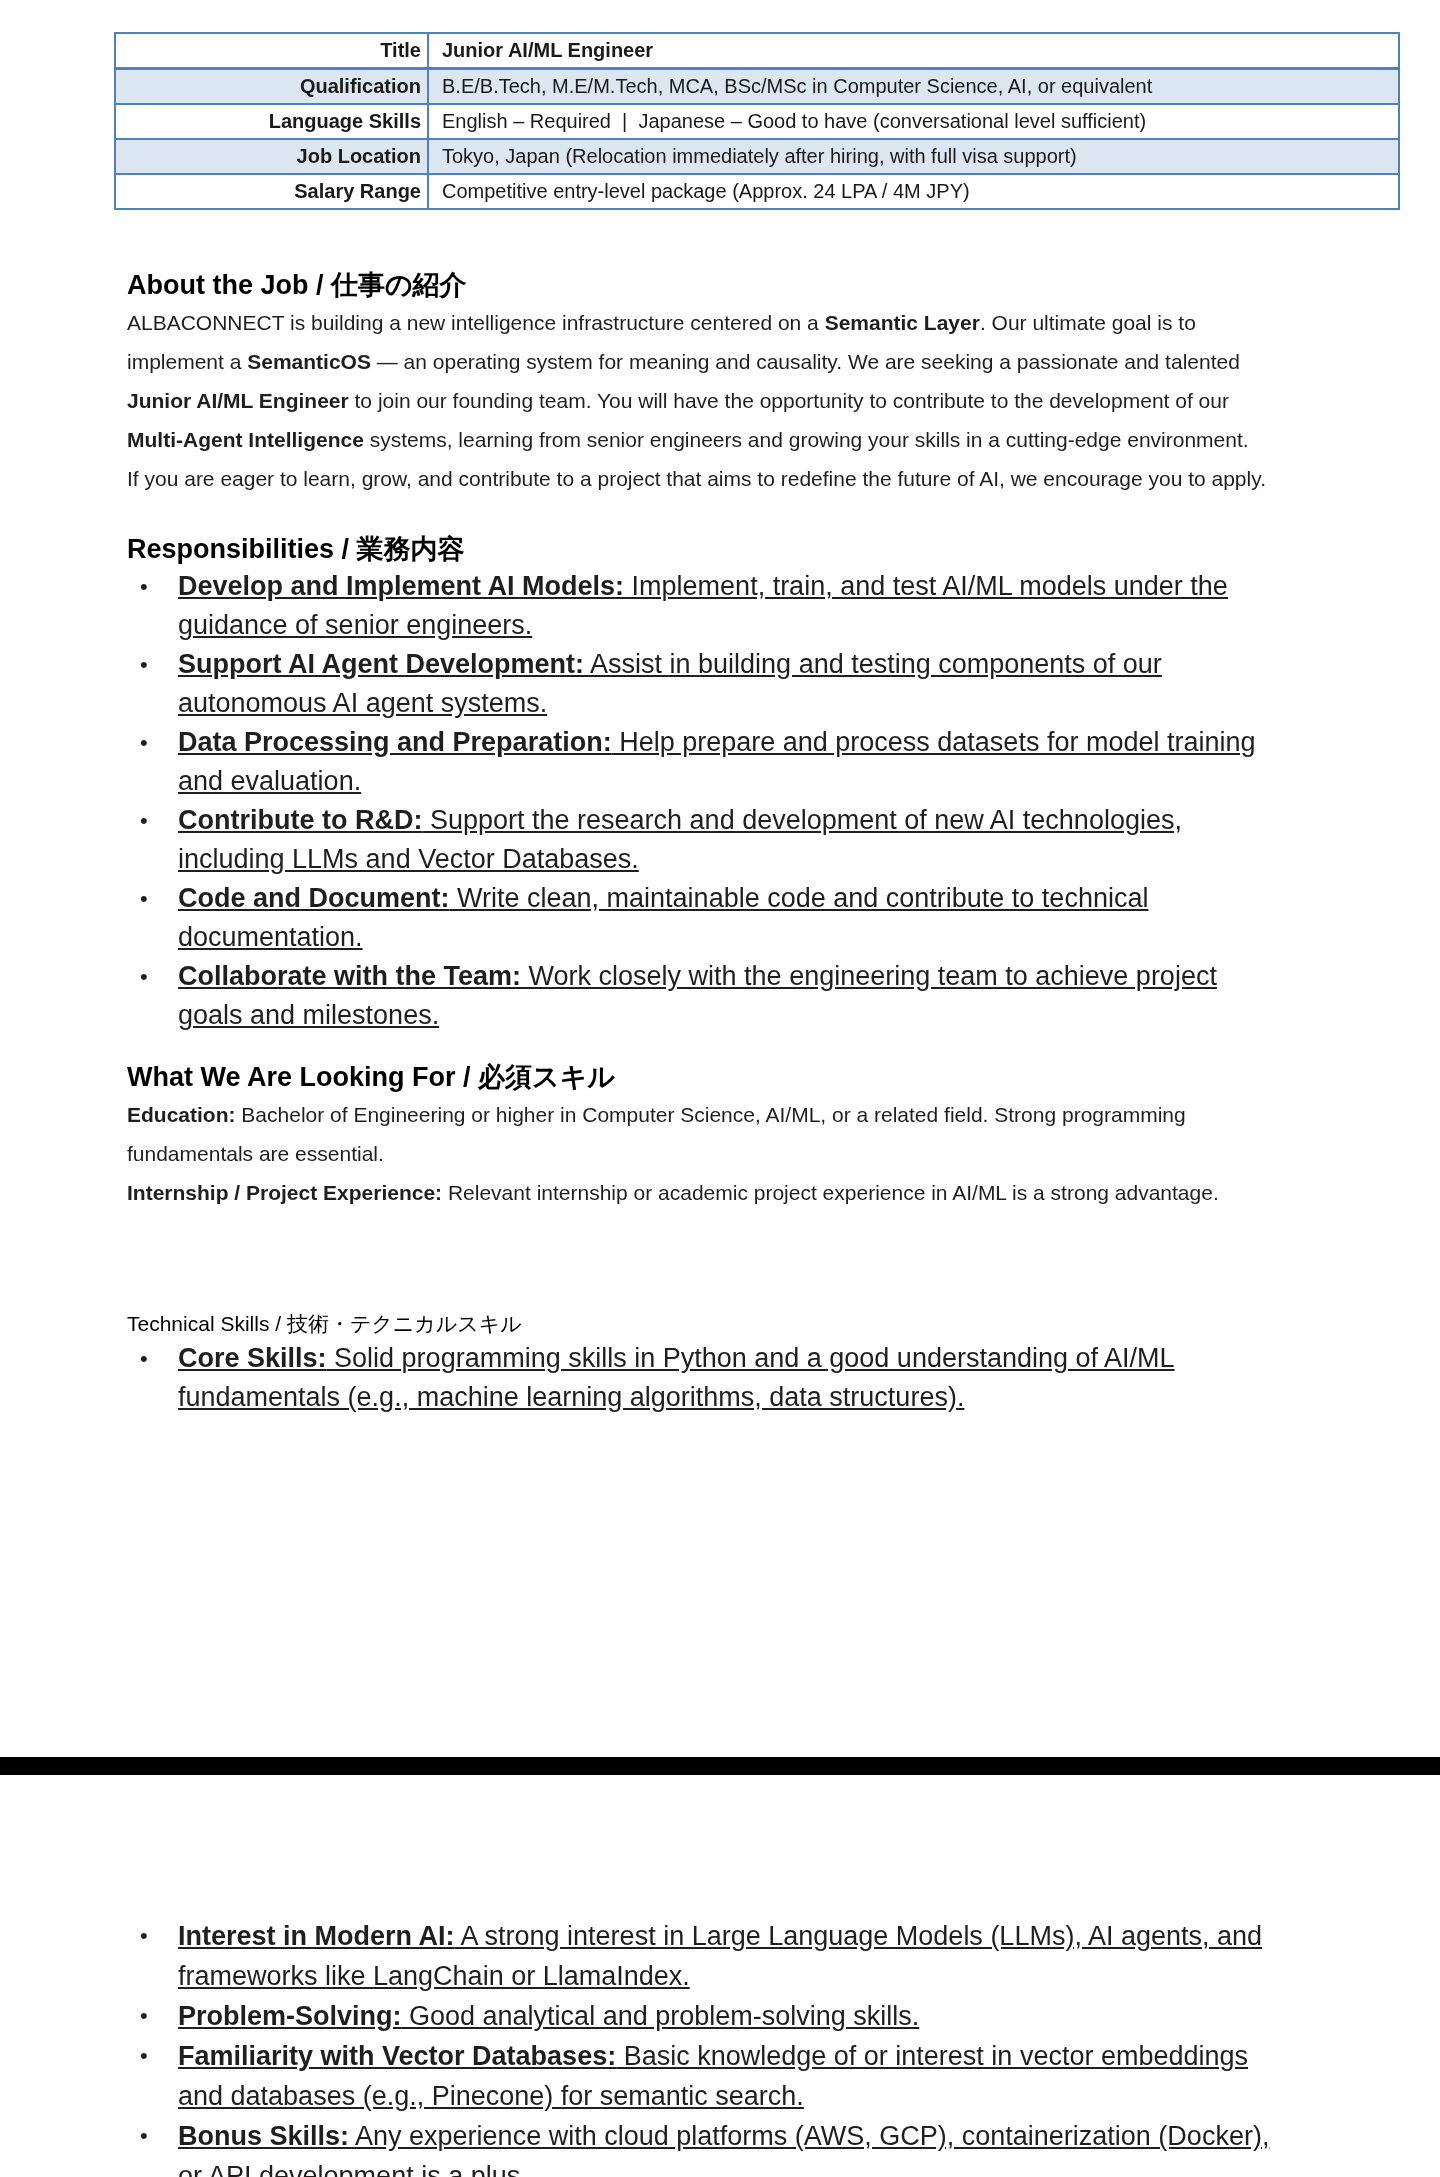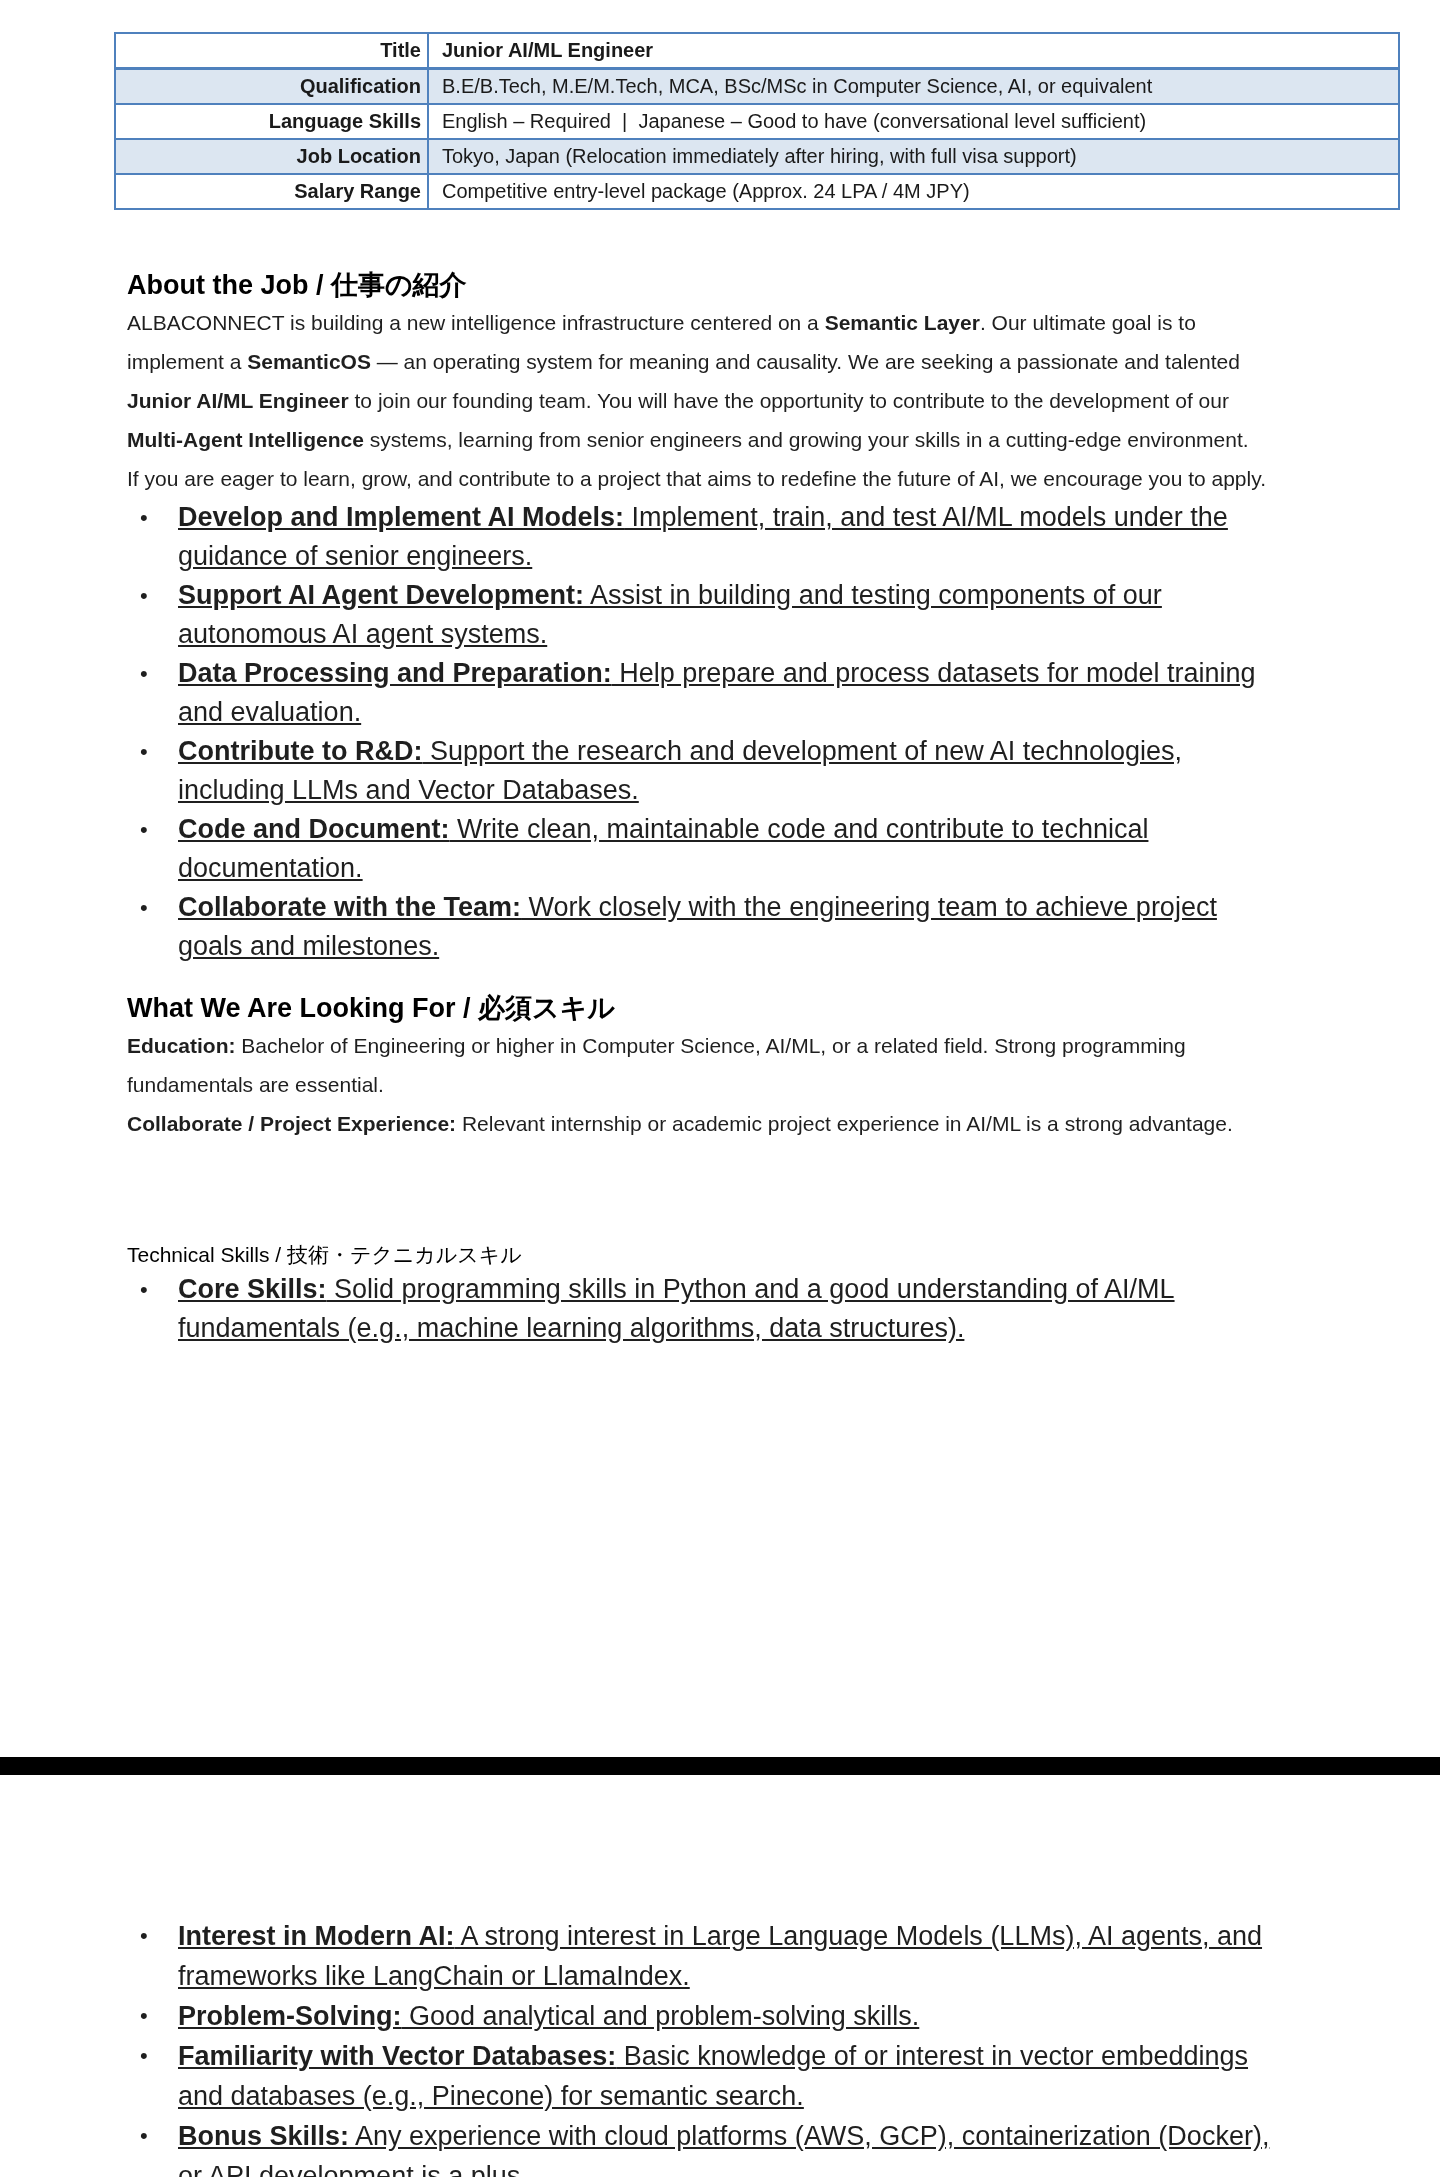--- a/index.html
+++ b/index.html
@@ -132,32 +132,33 @@
           <td class="label">Salary Range</td>
           <td class="value">Competitive entry-level package (Approx. 24 LPA / 4M JPY)</td>
         </tr>
       </tbody>
   </table>
 
   <h2 class="mt-about">About the Job / 仕事の紹介</h2>
   <p class="body mt-p1"><span>ALBACONNECT is building a new intelligence infrastructure centered on a </span><b>Semantic Layer</b><span>. Our ultimate goal is to implement a </span><b>SemanticOS</b><span> — an operating system for meaning and causality. We are seeking a passionate and talented </span><b>Junior AI/ML Engineer</b><span> to join our founding team. You will have the opportunity to contribute to the development of our </span><b>Multi-Agent Intelligence</b><span> systems, learning from senior engineers and growing your skills in a cutting-edge environment.</span></p>
   <p class="body mt-p2"><span>If you are eager to learn, grow, and contribute to a project that aims to redefine the future of AI, we encourage you to apply.</span></p>
 
+  <h2 class="mt-resp">Responsibilities / 業務内容</h2>
   <ul class="bullets mt-resplist">
       <li><b>Develop and Implement AI Models:</b><span> Implement, train, and test AI/ML models under the guidance of senior engineers.</span></li>
       <li><b>Support AI Agent Development:</b><span> Assist in building and testing components of our autonomous AI agent systems.</span></li>
       <li><b>Data Processing and Preparation:</b><span> Help prepare and process datasets for model training and evaluation.</span></li>
       <li><b>Contribute to R&amp;D:</b><span> Support the research and development of new AI technologies, including LLMs and Vector Databases.</span></li>
       <li><b>Code and Document:</b><span> Write clean, maintainable code and contribute to technical documentation.</span></li>
       <li><b>Collaborate with the Team:</b><span> Work closely with the engineering team to achieve project goals and milestones.</span></li>
     </ul>
 
   <h2 class="mt-look">What We Are Looking For / 必須スキル</h2>
   <p class="body mt-edu"><b>Education:</b><span> Bachelor of Engineering or higher in Computer Science, AI/ML, or a related field. Strong programming fundamentals are essential.</span></p>
-  <p class="body mt-intern"><b>Collaborate / Project Experience:</b><span> Relevant internship or academic project experience in AI/ML is a strong advantage.</span></p>
+  <p class="body mt-intern"><b>Internship / Project Experience:</b><span> Relevant internship or academic project experience in AI/ML is a strong advantage.</span></p>
 
   <h3>Technical Skills / 技術・テクニカルスキル</h3>
   <ul class="bullets mt-core">
       <li><b>Core Skills:</b><span> Solid programming skills in Python and a good understanding of AI/ML fundamentals (e.g., machine learning algorithms, data structures).</span></li>
     </ul>
 
   <div class="page-break-bar"></div>
 
   <ul class="bullets continued">
       <li><b>Interest in Modern AI:</b><span> A strong interest in Large Language Models (LLMs), AI agents, and frameworks like LangChain or LlamaIndex.</span></li>

